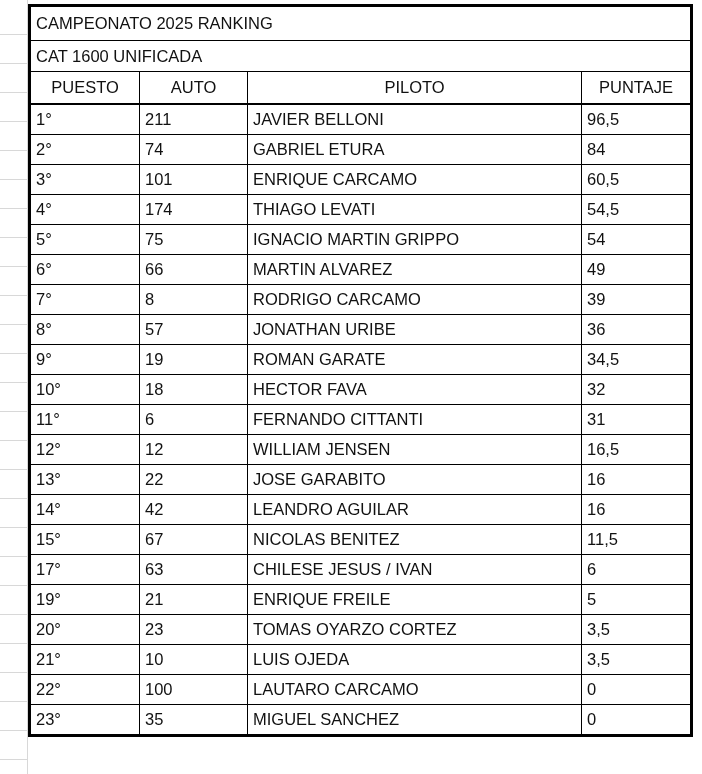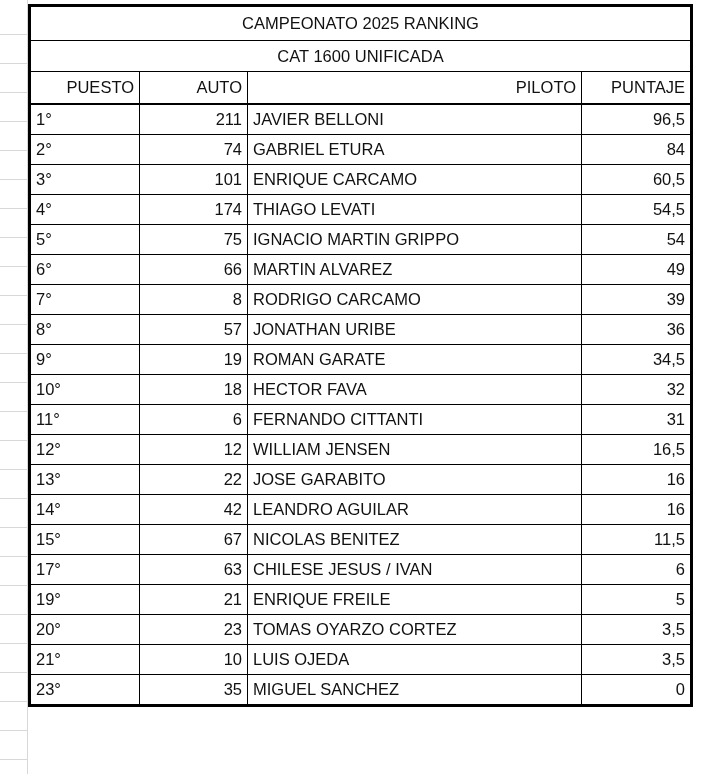--- a/index.html
+++ b/index.html
@@ -64,36 +64,35 @@
   }
 
   
   col.c-puesto  { width: 110px; }
   col.c-auto    { width: 108px; }
   col.c-piloto  { width: 334px; }
   col.c-puntaje { width: 110px; }
 
   
   td.banner {
-    text-align: center;
     font-size: 17px;
     border-bottom: 2px solid #000000;
   }
   tr.banner-1 td { height: 33px; line-height: 33px; }
   tr.banner-2 td { height: 30px; line-height: 30px; }
 
   
   tr.head td {
-    text-align: right;
+    text-align: center;
     height: 31px;
     line-height: 31px;
     border-bottom: 2px solid #000000;
   }
 
-  td.num   { text-align: right; padding-right: 6px; }
+  td.num   { text-align: left; padding-right: 6px; }
   td.left  { text-align: left; }
 </style>
 </head>
 <body>
 
 <div id="sheet-gutter"></div>
 
 <div id="ranking-table-wrap">
   <table class="ranking">
     <colgroup>
@@ -224,20 +223,26 @@
           <td class="left">TOMAS OYARZO CORTEZ</td>
           <td class="num">3,5</td>
         </tr>
         <tr>
           <td class="left">21°</td>
           <td class="num">10</td>
           <td class="left">LUIS OJEDA</td>
           <td class="num">3,5</td>
         </tr>
         <tr>
+          <td class="left">22°</td>
+          <td class="num">100</td>
+          <td class="left">LAUTARO CARCAMO</td>
+          <td class="num">0</td>
+        </tr>
+        <tr>
           <td class="left">23°</td>
           <td class="num">35</td>
           <td class="left">MIGUEL SANCHEZ</td>
           <td class="num">0</td>
         </tr>
       </tbody>
   </table>
 </div>
 
 </body></html>

